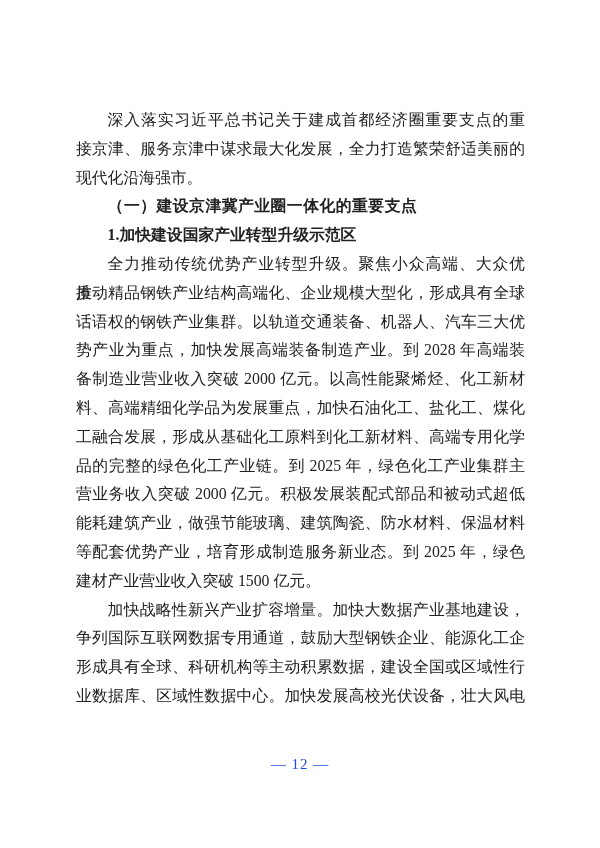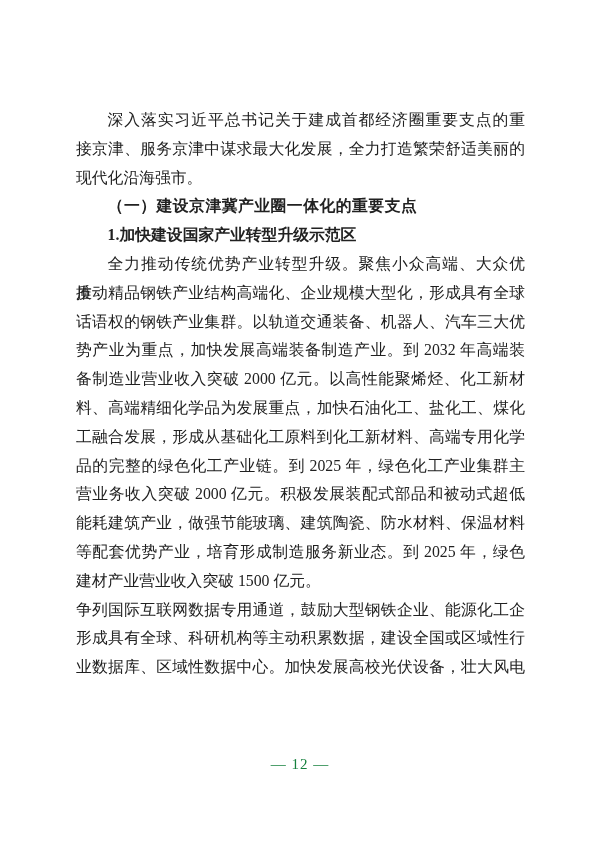--- a/index.html
+++ b/index.html
@@ -38,46 +38,47 @@
     font-weight: 700;
   }
   .footer {
     position: absolute;
     left: 0;
     top: 753px;
     width: 100%;
     text-align: center;
     font-size: 15px;
     line-height: 22px;
-    color: #15803d;
+    color: #1d4ed8;
     letter-spacing: 1px;
   }
 </style>
 </head>
 <body>
 
 <div class="page">
   <div class="content" id="doc-content">
       <div class="line indent">深入落实习近平总书记关于建成首都经济圈重要支点的重</div>
       <div class="line">接京津、服务京津中谋求最大化发展，全力打造繁荣舒适美丽的</div>
       <div class="line last">现代化沿海强市。</div>
       <div class="line indent last heading">（一）建设京津冀产业圈一体化的重要支点</div>
       <div class="line indent last subheading">1.加快建设国家产业转型升级示范区</div>
       <div class="line indent">全力推动传统优势产业转型升级。聚焦小众高端、大众优质，</div>
       <div class="line">推动精品钢铁产业结构高端化、企业规模大型化，形成具有全球</div>
       <div class="line">话语权的钢铁产业集群。以轨道交通装备、机器人、汽车三大优</div>
-      <div class="line">势产业为重点，加快发展高端装备制造产业。到 2032 年高端装</div>
+      <div class="line">势产业为重点，加快发展高端装备制造产业。到 2028 年高端装</div>
       <div class="line">备制造业营业收入突破 2000 亿元。以高性能聚烯烃、化工新材</div>
       <div class="line">料、高端精细化学品为发展重点，加快石油化工、盐化工、煤化</div>
       <div class="line">工融合发展，形成从基础化工原料到化工新材料、高端专用化学</div>
       <div class="line">品的完整的绿色化工产业链。到 2025 年，绿色化工产业集群主</div>
       <div class="line">营业务收入突破 2000 亿元。积极发展装配式部品和被动式超低</div>
       <div class="line">能耗建筑产业，做强节能玻璃、建筑陶瓷、防水材料、保温材料</div>
       <div class="line">等配套优势产业，培育形成制造服务新业态。到 2025 年，绿色</div>
       <div class="line last">建材产业营业收入突破 1500 亿元。</div>
+      <div class="line indent">加快战略性新兴产业扩容增量。加快大数据产业基地建设，</div>
       <div class="line">争列国际互联网数据专用通道，鼓励大型钢铁企业、能源化工企</div>
       <div class="line">形成具有全球、科研机构等主动积累数据，建设全国或区域性行</div>
       <div class="line">业数据库、区域性数据中心。加快发展高校光伏设备，壮大风电</div>
     </div>
   <div class="footer">
     <span>— 12 —</span>
   </div>
 </div>
 
 </body></html>

